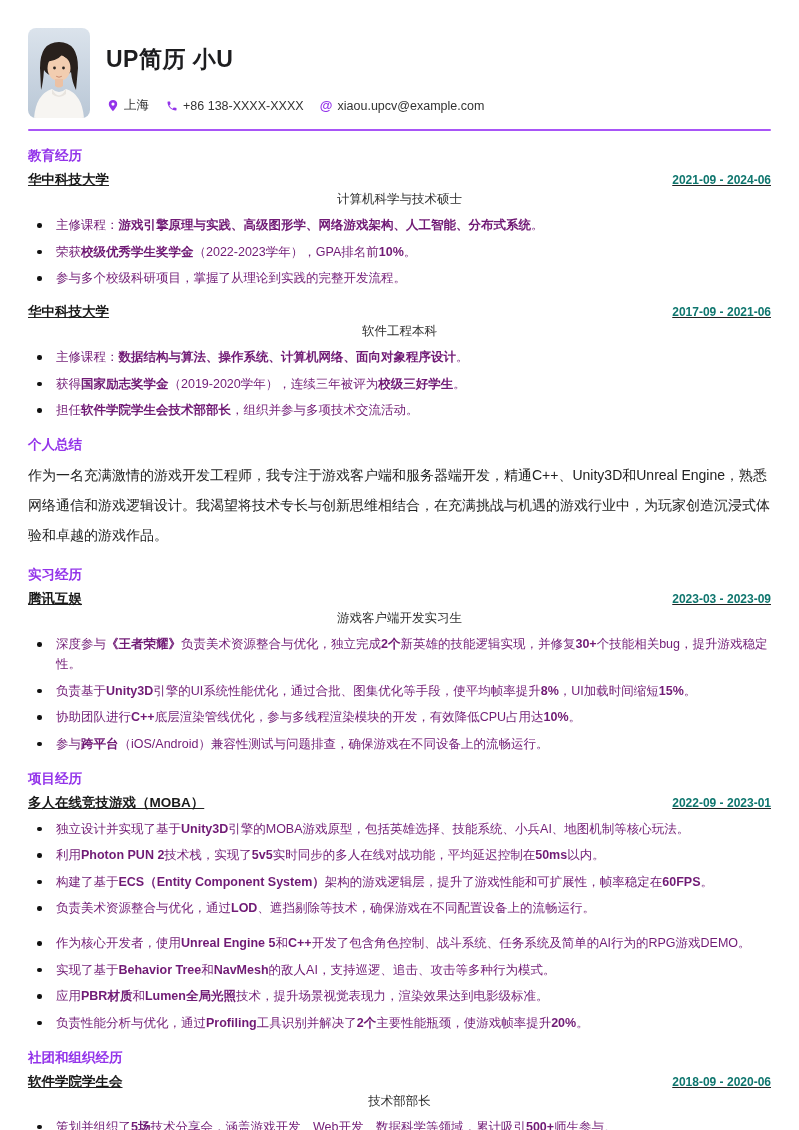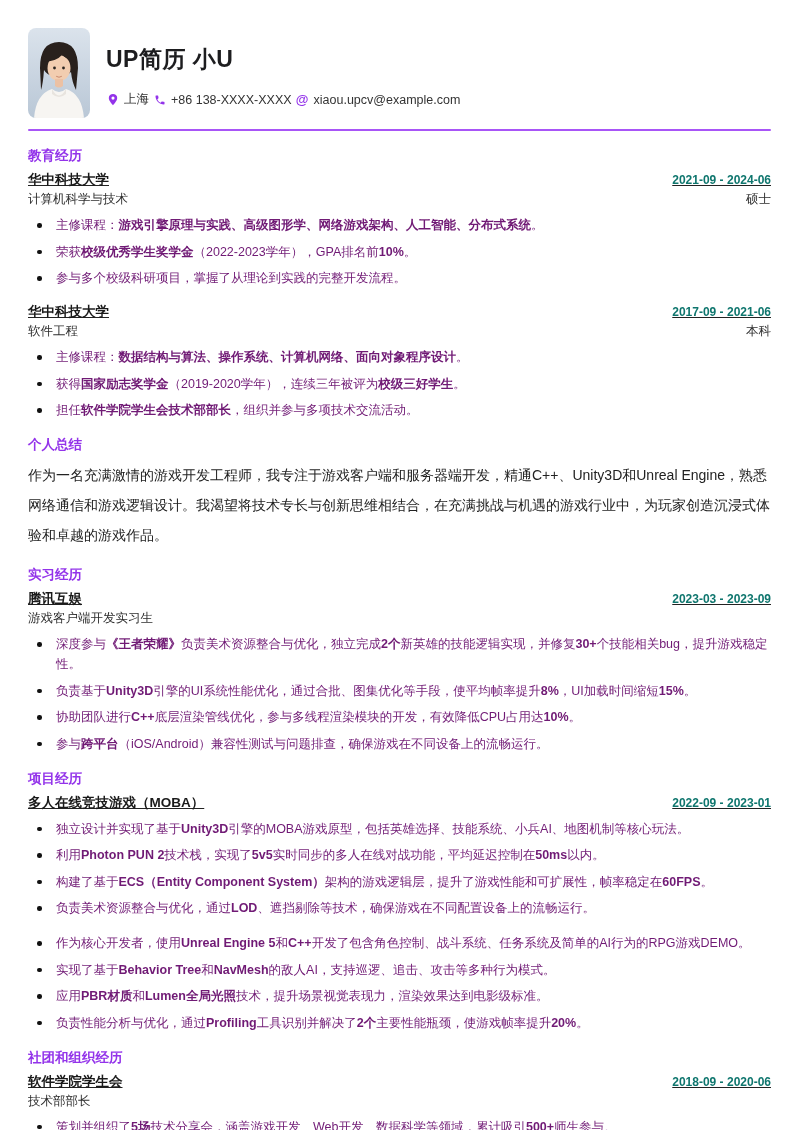--- a/index.html
+++ b/index.html
@@ -8,34 +8,34 @@
     font-family:"Liberation Sans","DejaVu Sans",sans-serif;
     color:#222;position:relative;
   }
   .page{padding:28px 28px 0 28px;}
   
   .header{display:flex;align-items:flex-start;gap:16px;}
   .photo{width:62px;height:90px;border-radius:8px;overflow:hidden;flex:0 0 auto;}
   .photo svg{display:block;}
   .head-info{padding-top:16px;}
   .name{font-size:23px;font-weight:700;color:#1d1d1f;letter-spacing:.5px;}
-  .contact{display:flex;align-items:center;gap:4px;margin-top:16px;}
+  .contact{display:flex;align-items:center;gap:16px;margin-top:22px;}
   .contact-item{display:flex;align-items:center;gap:5px;font-size:12.5px;color:#333;}
   .cicon{width:13px;height:13px;display:inline-flex;align-items:center;justify-content:center;color:#9333ea;}
   .at-glyph{font-size:13px;font-weight:700;color:#9333ea;line-height:1;}
   .divider{height:2px;background:#a855f7;margin-top:11px;border-radius:1px;}
   
   .section{margin-top:16px;}
   .sec-title{color:#9333ea;font-size:13.5px;font-weight:700;}
   .entry{margin-top:6px;}
   .entry + .entry{margin-top:15px;}
   .entry-head{display:flex;justify-content:space-between;align-items:baseline;text-decoration:underline;}
   .entry-title{font-weight:700;font-size:13.5px;color:#1a1a1a;}
   .entry-date{font-weight:700;font-size:12px;color:#0f766e;white-space:nowrap;}
-  .entry-sub{display:flex;justify-content:space-between;font-size:12.5px;color:#2e2e2e;margin-top:2px;}
+  .entry-sub{display:flex;justify-content:center;font-size:12.5px;color:#2e2e2e;margin-top:2px;}
   ul.bullets{margin:7px 0 0 0;padding:0;list-style:none;}
   ul.bullets li{position:relative;padding-left:28px;font-size:12.5px;line-height:1.6;color:#701a75;margin-bottom:6.5px;}
   ul.bullets li::before{content:"";position:absolute;left:9px;top:8px;width:4.5px;height:4.5px;border-radius:50%;background:#111;}
   .b{font-weight:700;}
   .summary-text{font-size:14px;line-height:2.15;color:#222;margin-top:6px;}
 </style>
 </head>
 <body>
 
 <div class="page">

